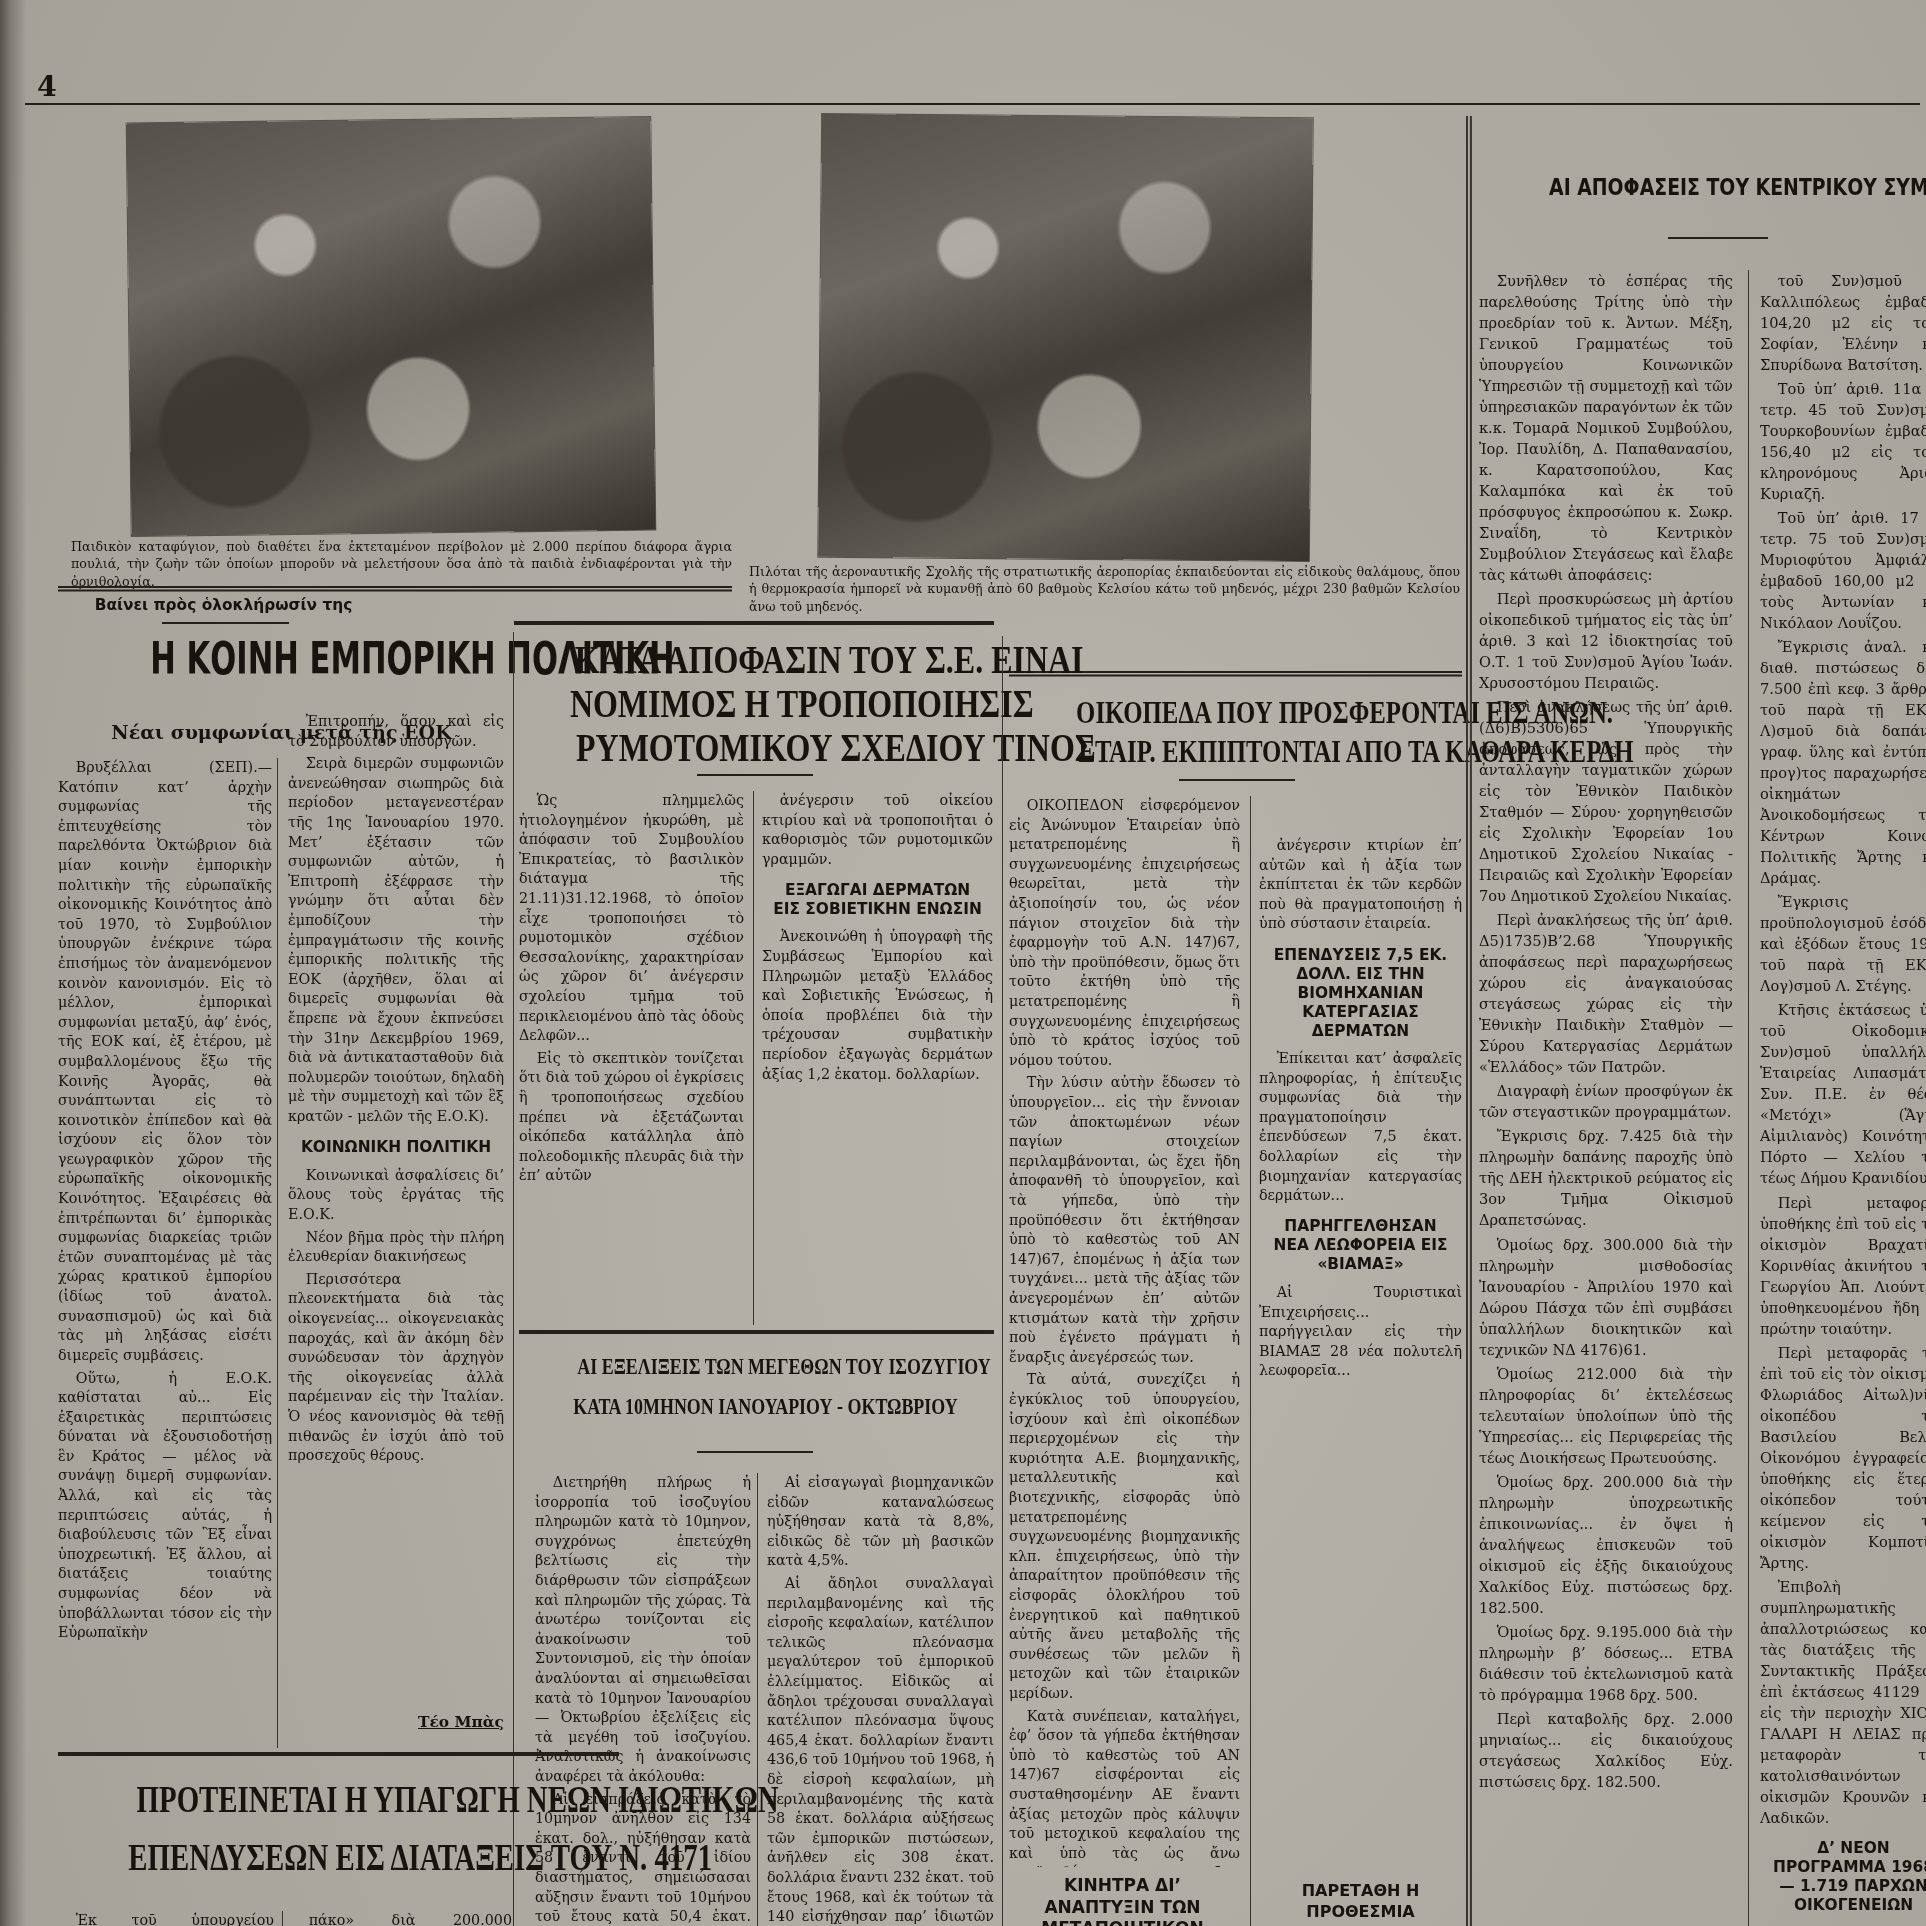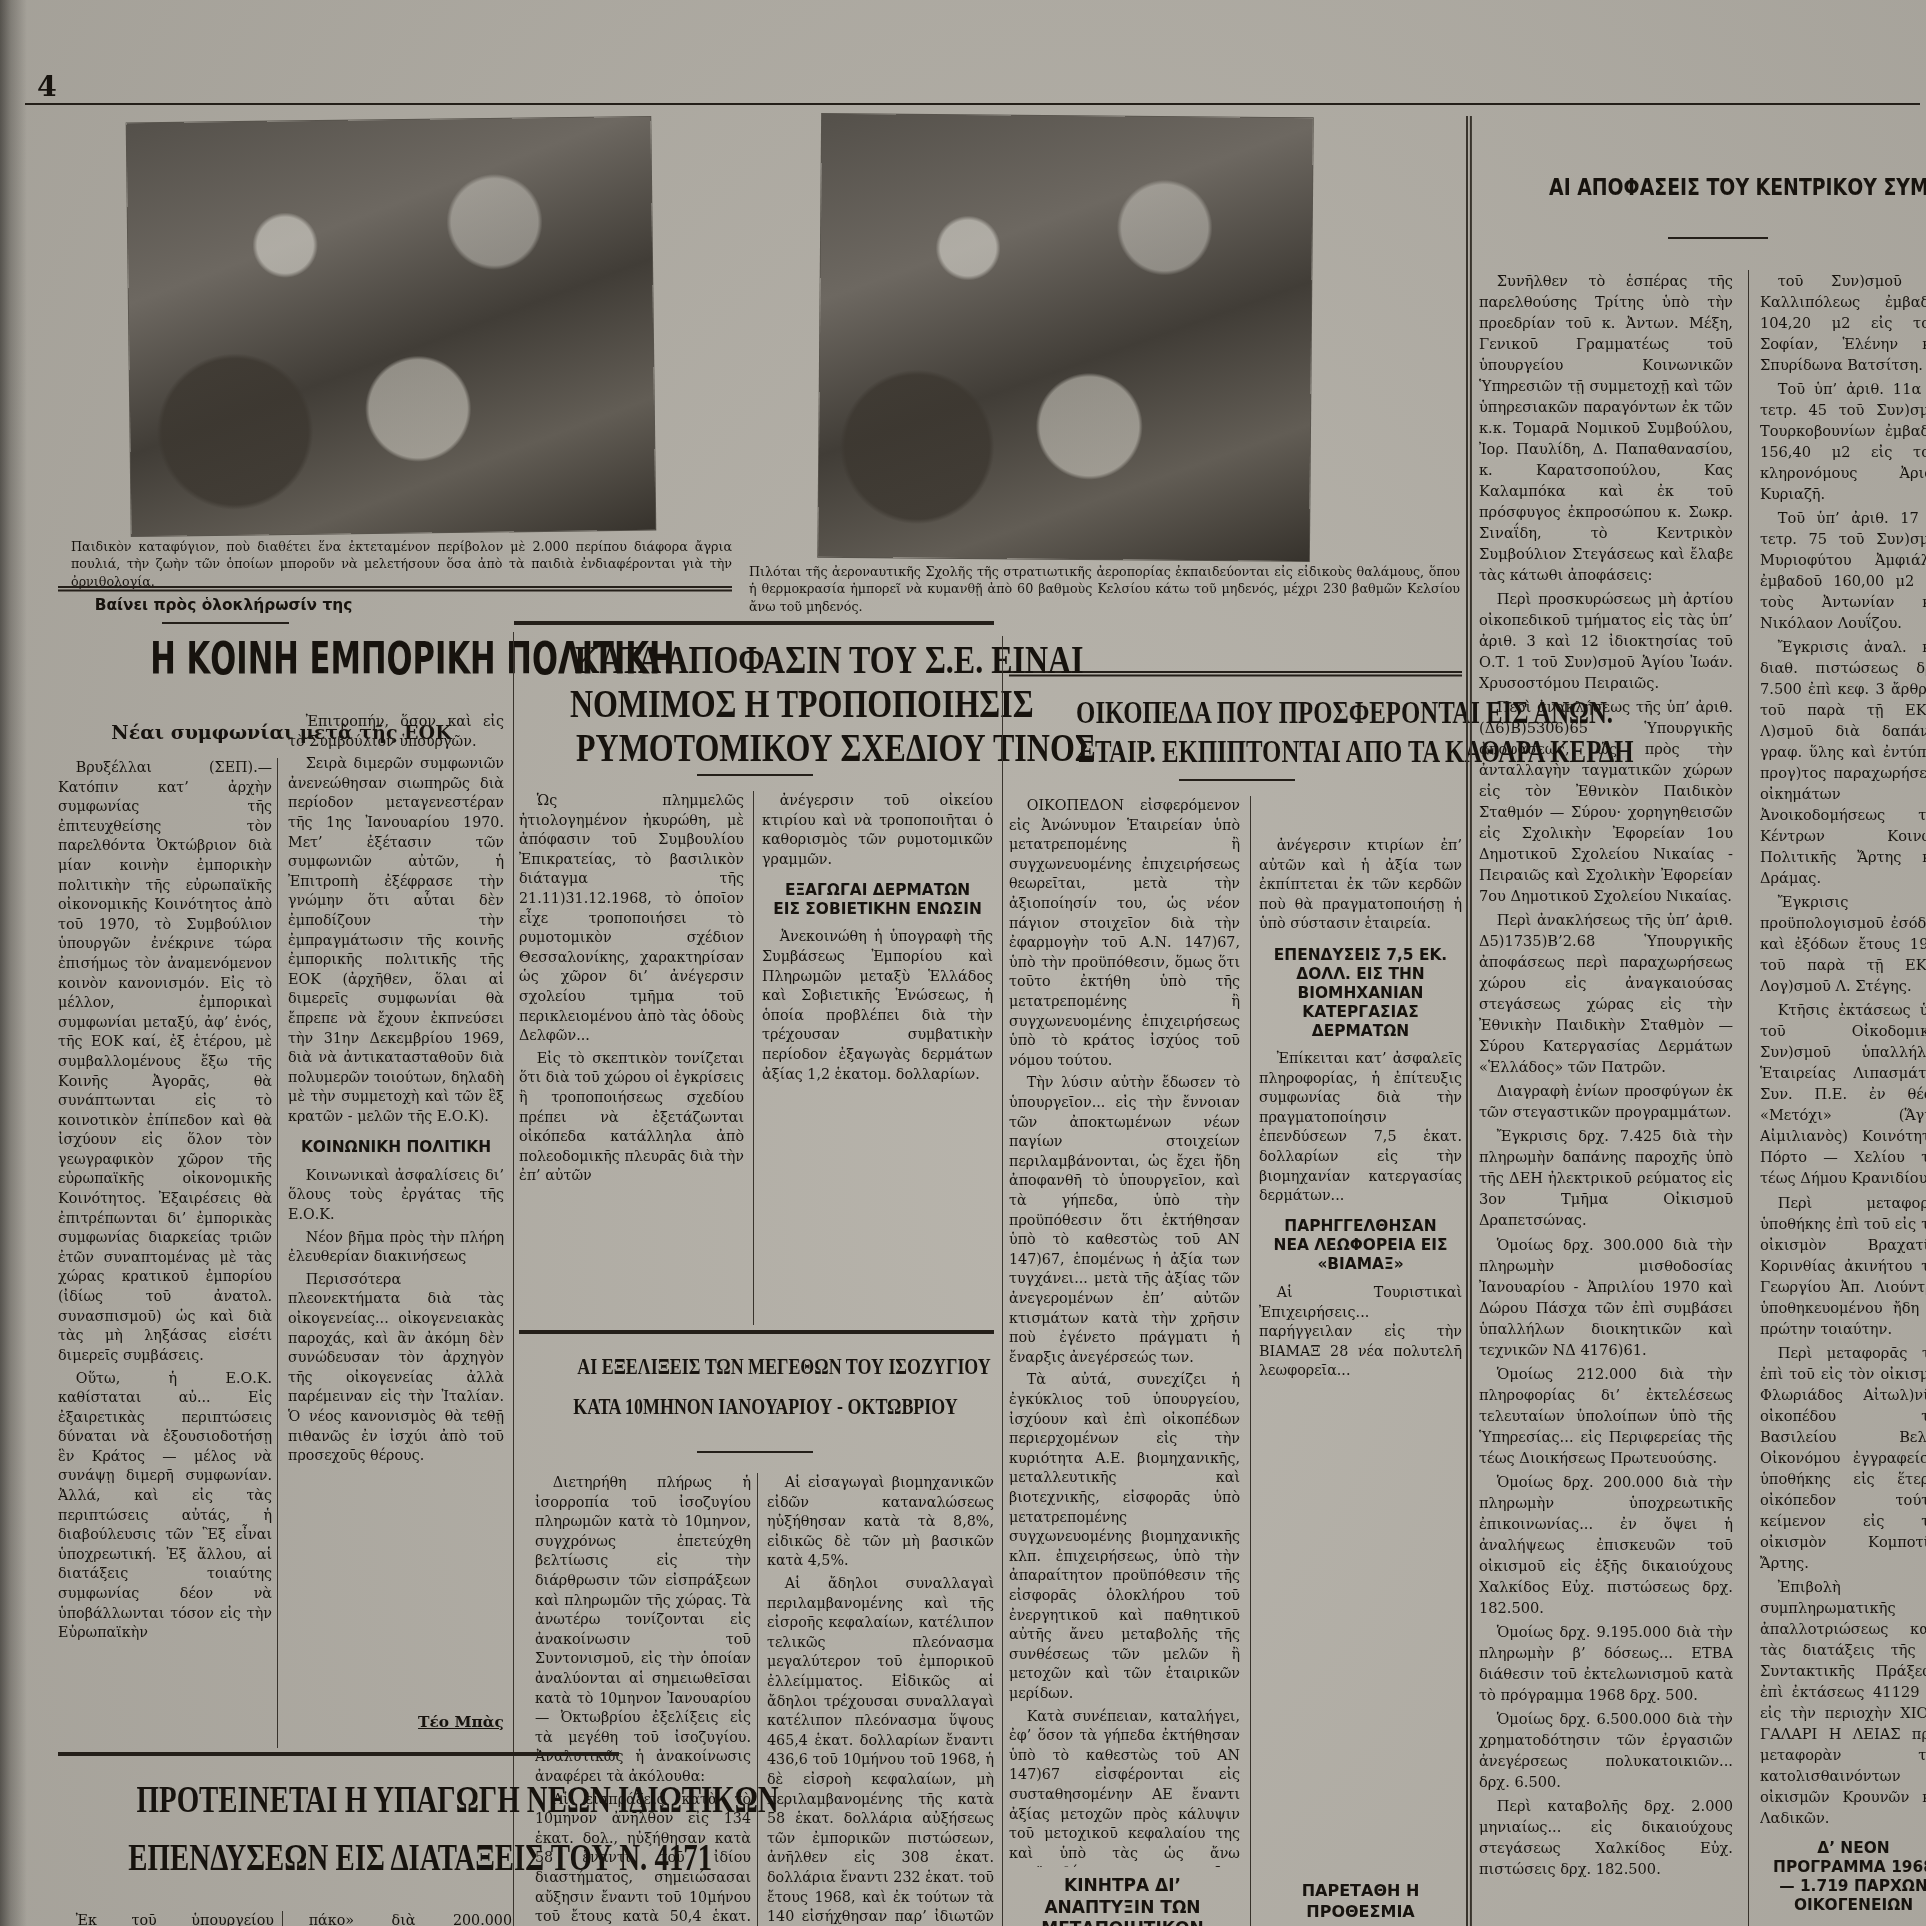--- a/index.html
+++ b/index.html
@@ -155,21 +155,20 @@
       <p class="para">Συνῆλθεν τὸ ἑσπέρας τῆς παρελθούσης Τρίτης ὑπὸ τὴν προεδρίαν τοῦ κ. Ἀντων. Μέξη, Γενικοῦ Γραμματέως τοῦ ὑπουργείου Κοινωνικῶν Ὑπηρεσιῶν τῇ συμμετοχῇ καὶ τῶν ὑπηρεσιακῶν παραγόντων ἐκ τῶν κ.κ. Τομαρᾶ Νομικοῦ Συμβούλου, Ἰορ. Παυλίδη, Δ. Παπαθανασίου, κ. Καρατσοπούλου, Κας Καλαμπόκα καὶ ἐκ τοῦ πρόσφυγος ἐκπροσώπου κ. Σωκρ. Σιναΐδη, τὸ Κεντρικὸν Συμβούλιον Στεγάσεως καὶ ἔλαβε τὰς κάτωθι ἀποφάσεις:</p>
       <p class="para">Περὶ προσκυρώσεως μὴ ἀρτίου οἰκοπεδικοῦ τμήματος εἰς τὰς ὑπ’ ἀριθ. 3 καὶ 12 ἰδιοκτησίας τοῦ Ο.Τ. 1 τοῦ Συν)σμοῦ Ἁγίου Ἰωάν. Χρυσοστόμου Πειραιῶς.</p>
       <p class="para">Περὶ ἀνακλήσεως τῆς ὑπ’ ἀριθ. (Δ6)Β)5306)65 Ὑπουργικῆς ἀποφάσεως, ὡς πρὸς τὴν ἀνταλλαγὴν ταγματικῶν χώρων εἰς τὸν Ἐθνικὸν Παιδικὸν Σταθμόν — Σύρου· χορηγηθεισῶν εἰς Σχολικὴν Ἐφορείαν 1ου Δημοτικοῦ Σχολείου Νικαίας - Πειραιῶς καὶ Σχολικὴν Ἐφορείαν 7ου Δημοτικοῦ Σχολείου Νικαίας.</p>
       <p class="para">Περὶ ἀνακλήσεως τῆς ὑπ’ ἀριθ. Δ5)1735)Β’2.68 Ὑπουργικῆς ἀποφάσεως περὶ παραχωρήσεως χώρου εἰς ἀναγκαιούσας στεγάσεως χώρας εἰς τὴν Ἐθνικὴν Παιδικὴν Σταθμὸν — Σύρου Κατεργασίας Δερμάτων «Ἑλλάδος» τῶν Πατρῶν.</p>
       <p class="para">Διαγραφὴ ἐνίων προσφύγων ἐκ τῶν στεγαστικῶν προγραμμάτων.</p>
       <p class="para">Ἔγκρισις δρχ. 7.425 διὰ τὴν πληρωμὴν δαπάνης παροχῆς ὑπὸ τῆς ΔΕΗ ἠλεκτρικοῦ ρεύματος εἰς 3ον Τμῆμα Οἰκισμοῦ Δραπετσώνας.</p>
       <p class="para">Ὁμοίως δρχ. 300.000 διὰ τὴν πληρωμὴν μισθοδοσίας Ἰανουαρίου - Ἀπριλίου 1970 καὶ Δώρου Πάσχα τῶν ἐπὶ συμβάσει ὑπαλλήλων διοικητικῶν καὶ τεχνικῶν ΝΔ 4176)61.</p>
       <p class="para">Ὁμοίως 212.000 διὰ τὴν πληροφορίας δι’ ἐκτελέσεως τελευταίων ὑπολοίπων ὑπὸ τῆς Ὑπηρεσίας... εἰς Περιφερείας τῆς τέως Διοικήσεως Πρωτευούσης.</p>
       <p class="para">Ὁμοίως δρχ. 200.000 διὰ τὴν πληρωμὴν ὑποχρεωτικῆς ἐπικοινωνίας... ἐν ὄψει ἡ ἀναλήψεως ἐπισκευῶν τοῦ οἰκισμοῦ εἰς ἑξῆς δικαιούχους Χαλκίδος Εὐχ. πιστώσεως δρχ. 182.500.</p>
       <p class="para">Ὁμοίως δρχ. 9.195.000 διὰ τὴν πληρωμὴν β’ δόσεως... ΕΤΒΑ διάθεσιν τοῦ ἐκτελωνισμοῦ κατὰ τὸ πρόγραμμα 1968 δρχ. 500.</p>
-      <p class="para">Ὁμοίως δρχ. 6.500.000 διὰ τὴν χρηματοδότησιν τῶν ἐργασιῶν ἀνεγέρσεως πολυκατοικιῶν... δρχ. 6.500.</p>
       <p class="para">Περὶ καταβολῆς δρχ. 2.000 μηνιαίως... εἰς δικαιούχους στεγάσεως Χαλκίδος Εὐχ. πιστώσεις δρχ. 182.500.</p>
     </div>
   <div class="col rcol" style="left:1760px;top:270px;width:187px;height:2546px;">
       <p class="para">τοῦ Συν)σμοῦ Ν. Καλλιπόλεως ἐμβαδοῦ 104,20 μ2 εἰς τοὺς Σοφίαν, Ἑλένην καὶ Σπυρίδωνα Βατσίτση.</p>
       <p class="para">Τοῦ ὑπ’ ἀριθ. 11α ἐν τετρ. 45 τοῦ Συν)σμοῦ Τουρκοβουνίων ἐμβαδοῦ 156,40 μ2 εἰς τοὺς κληρονόμους Ἀριστ. Κυριαζῆ.</p>
       <p class="para">Τοῦ ὑπ’ ἀριθ. 17 ἐν τετρ. 75 τοῦ Συν)σμοῦ Μυριοφύτου Ἀμφιάλης ἐμβαδοῦ 160,00 μ2 εἰς τοὺς Ἀντωνίαν καὶ Νικόλαον Λουΐζου.</p>
       <p class="para">Ἔγκρισις ἀναλ. καὶ διαθ. πιστώσεως δρχ. 7.500 ἐπὶ κεφ. 3 ἄρθρ. 3 τοῦ παρὰ τῇ ΕΚΤΕ Λ)σμοῦ διὰ δαπάνας γραφ. ὕλης καὶ ἐντύπων προγ)τος παραχωρήσεως οἰκημάτων τ. Ἀνοικοδομήσεως τῶν Κέντρων Κοινων. Πολιτικῆς Ἄρτης καὶ Δράμας.</p>
       <p class="para">Ἔγκρισις προϋπολογισμοῦ ἐσόδων καὶ ἐξόδων ἔτους 1970 τοῦ παρὰ τῇ ΕΚΤΕ Λογ)σμοῦ Λ. Στέγης.</p>
       <p class="para">Κτῆσις ἐκτάσεως ὑπὸ τοῦ Οἰκοδομικοῦ Συν)σμοῦ ὑπαλλήλων Ἑταιρείας Λιπασμάτων Συν. Π.Ε. ἐν θέσει «Μετόχι» (Ἅγιος Αἰμιλιανὸς) Κοινότητος Πόρτο — Χελίου τοῦ τέως Δήμου Κρανιδίου.</p>
       <p class="para">Περὶ μεταφορᾶς ὑποθήκης ἐπὶ τοῦ εἰς τὸν οἰκισμὸν Βραχατίου Κορινθίας ἀκινήτου τοῦ Γεωργίου Ἀπ. Λιούντρη, ὑποθηκευομένου ἤδη μὲ πρώτην τοιαύτην.</p>

